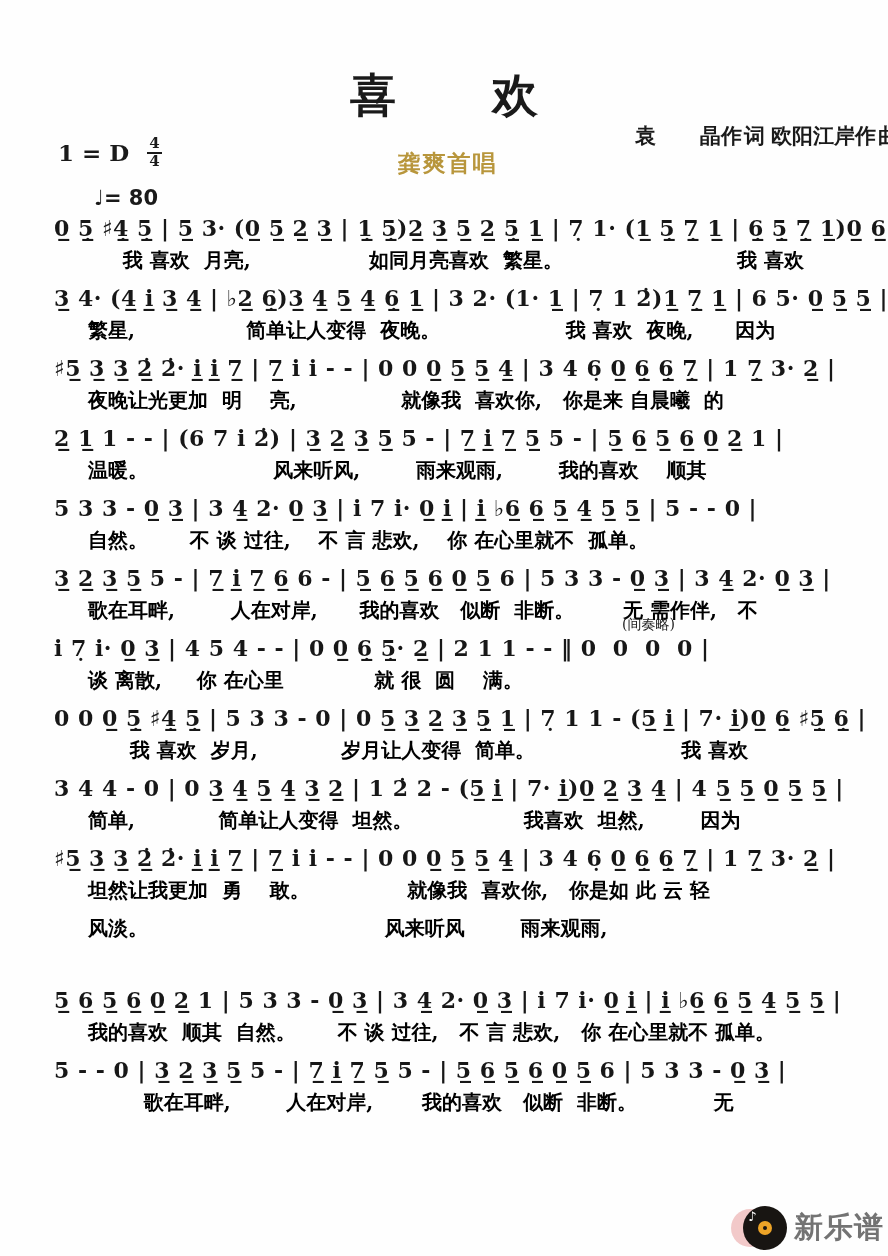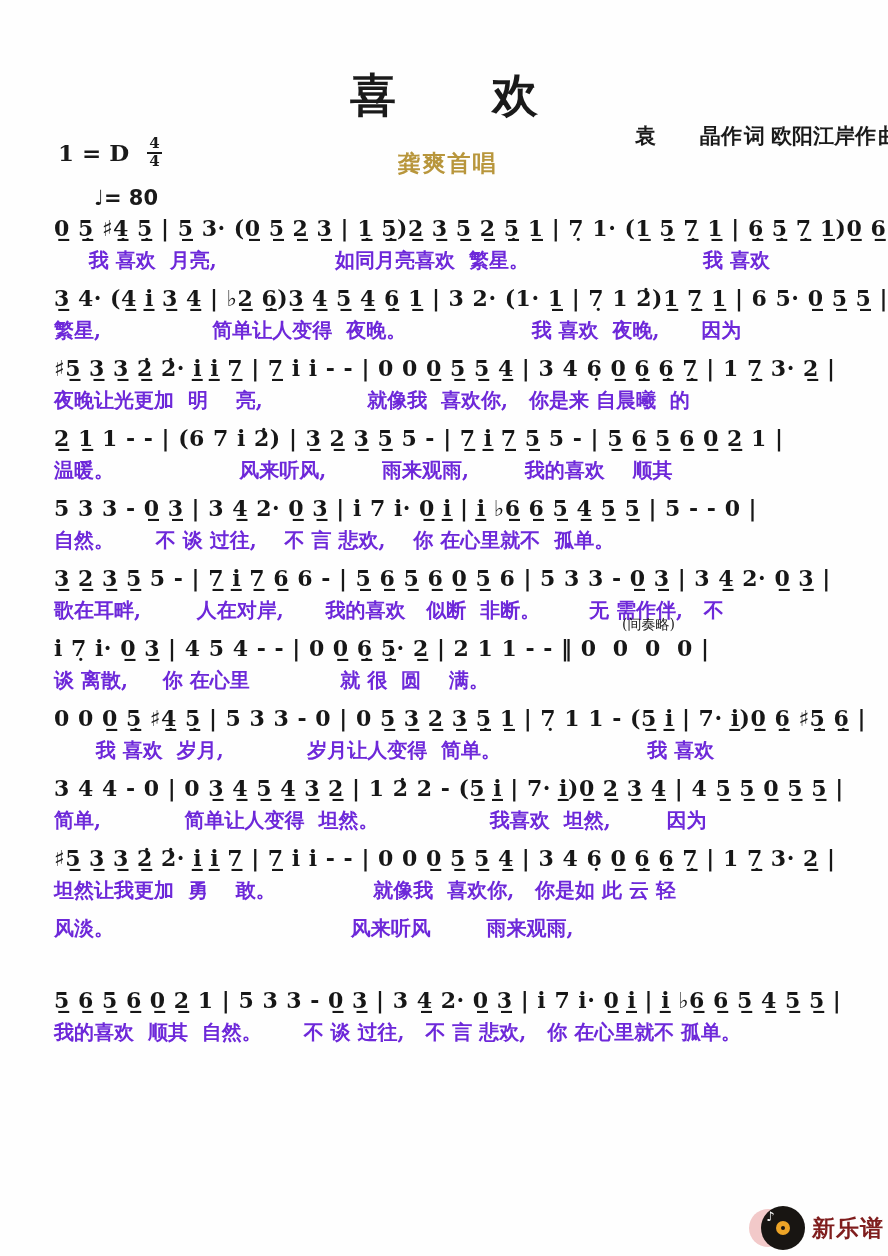--- a/index.html
+++ b/index.html
@@ -69,21 +69,22 @@
     line-height:32px;
     white-space:pre;
     letter-spacing:0.5px;
     color:#171717;
   }
   .lyrics{
     margin-top:2px;
     font-size:20px;font-weight:600;
     line-height:28px;
     white-space:pre;
-    color:#6d28d9;
+    color:#000000;
+    margin-left:34px;
   }
   .annot{
     position:absolute;top:-16px;left:71%;
     font-size:14px;font-weight:400;
     color:#1c1c1c;
   }
   
   .watermark{
     position:absolute;right:4px;bottom:6px;
     display:flex;align-items:center;
@@ -110,22 +111,22 @@
     transform:translate(-50%,-50%);
     background:#181512;
   }
   .disc-note{
     position:absolute;left:5px;top:3px;
     color:#ffffff;font-size:13px;
     font-family:"DejaVu Sans", sans-serif;
   }
   .wm-text{
     margin-left:7px;
-    font-size:23px;font-weight:900;
-    color:#7f1d1d;
+    font-size:29px;font-weight:900;
+    color:#737373;
     font-family:"DejaVu Sans", sans-serif;
     letter-spacing:1px;
   }
 </style>
 </head>
 <body>
 
 <div class="page">
 
   <div class="title-row">
@@ -226,20 +227,25 @@
     <div class="annot"></div>
     <div class="lyrics">风淡。                                  风来听风        雨来观雨,</div>
   </div>
 
   <div class="sys">
     <div class="annot"></div>
     <div class="notes">5̲ 6̲ 5̲ 6̲ 0̲ 2̲ 1 | 5 3 3 - 0̲ 3̲ | 3 4̲ 2· 0̲ 3̲ | i 7 i· 0̲ i̲ | i̲ ♭6̲ 6̲ 5̲ 4̲ 5̲ 5̲ |</div>
     <div class="lyrics">我的喜欢  顺其  自然。      不 谈 过往,   不 言 悲欢,   你 在心里就不 孤单。</div>
   </div>
 
+  <div class="sys tall">
+    <div class="annot"></div>
+    <div class="notes">5 - - 0 | 3̲ 2̲ 3̲ 5̲ 5 - | 7̲ i̲ 7̲ 5̲ 5 - | 5̲ 6̲ 5̲ 6̲ 0̲ 5̲ 6 | 5 3 3 - 0̲ 3̲ |</div>
+    <div class="lyrics">        歌在耳畔,        人在对岸,       我的喜欢   似断  非断。           无</div>
+  </div>
 
 </div>
 
   <div class="watermark">
     <span class="pink-circle"></span>
     <span class="disc">
       <span class="disc-note">♪</span>
       <span class="disc-center">
           <span class="disc-hole"></span>
         </span>

